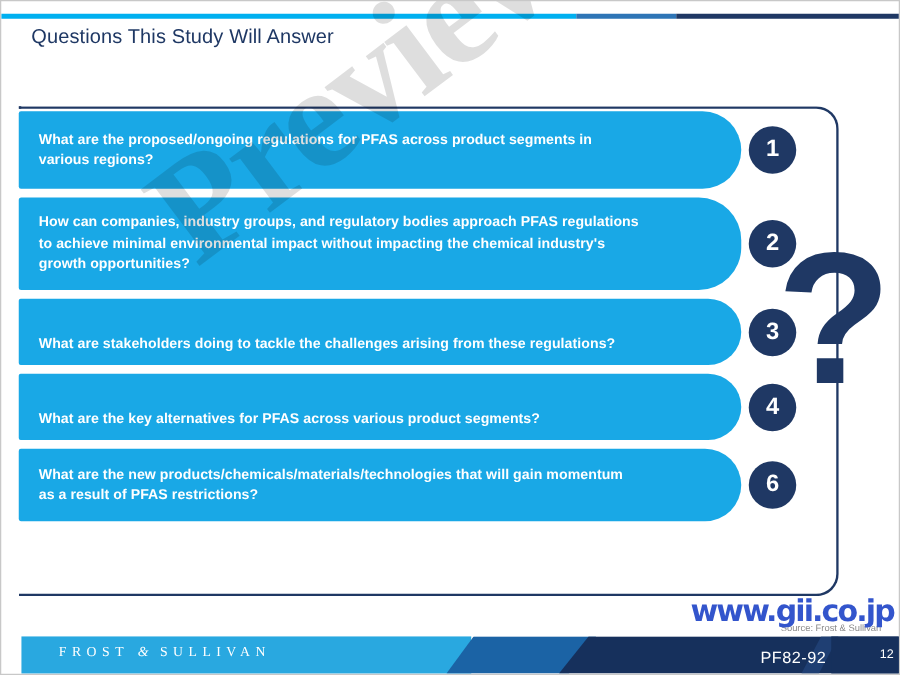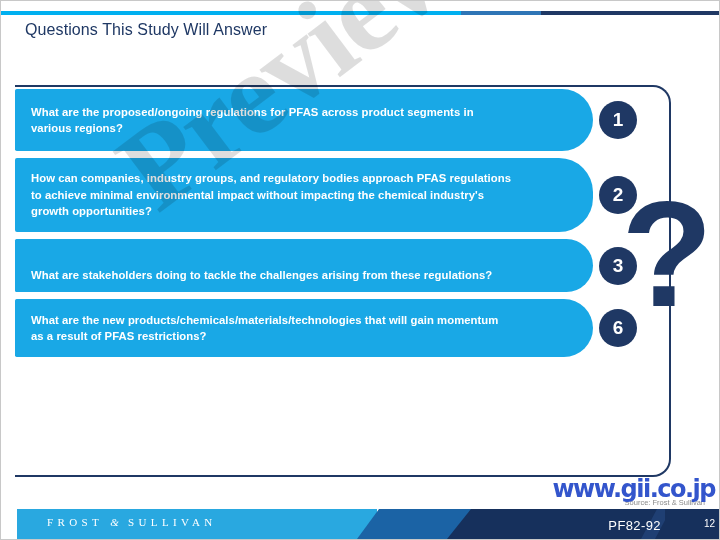--- a/index.html
+++ b/index.html
@@ -171,20 +171,26 @@
       <div class="circle">2</div>
     </div>
 
     <div class="row">
       <div class="bar short" style="min-height:53px">
         <span class="txt">What are stakeholders doing to tackle the challenges arising from these regulations?</span>
       </div>
       <div class="circle">3</div>
     </div>
 
+    <div class="row">
+      <div class="bar short" style="min-height:53px">
+        <span class="txt">What are the key alternatives for PFAS across various product segments?</span>
+      </div>
+      <div class="circle">4</div>
+    </div>
 
 
     <div class="row">
       <div class="bar tall" style="min-height:58px">
         <span class="txt">What are the new products/chemicals/materials/technologies that will gain momentum as a result of PFAS restrictions?</span>
       </div>
       <div class="circle">6</div>
     </div>
 
   </div>

